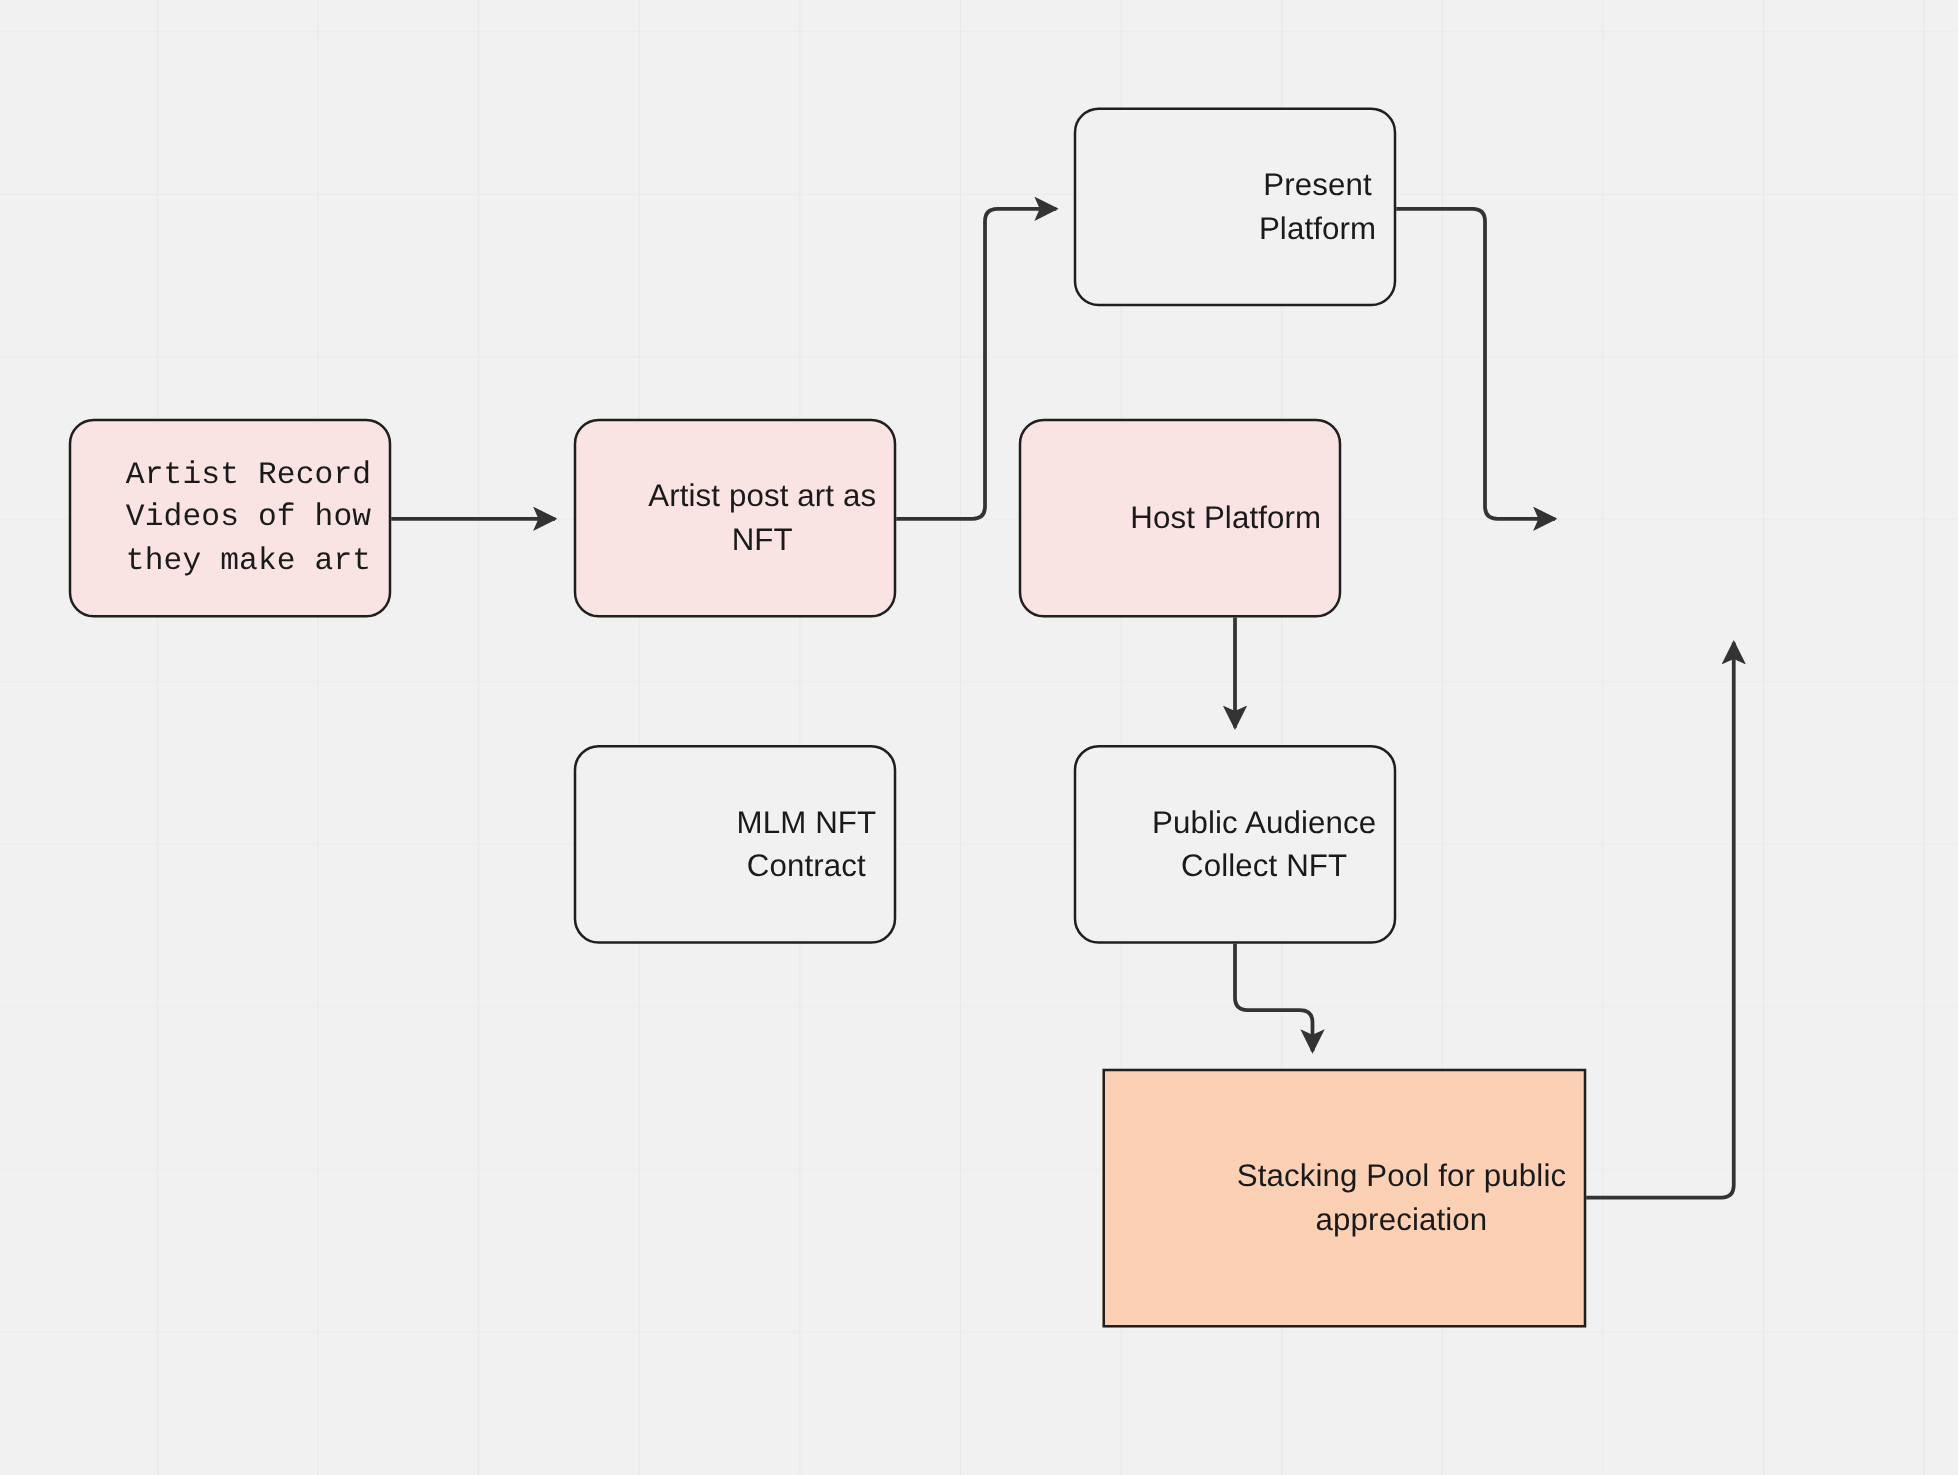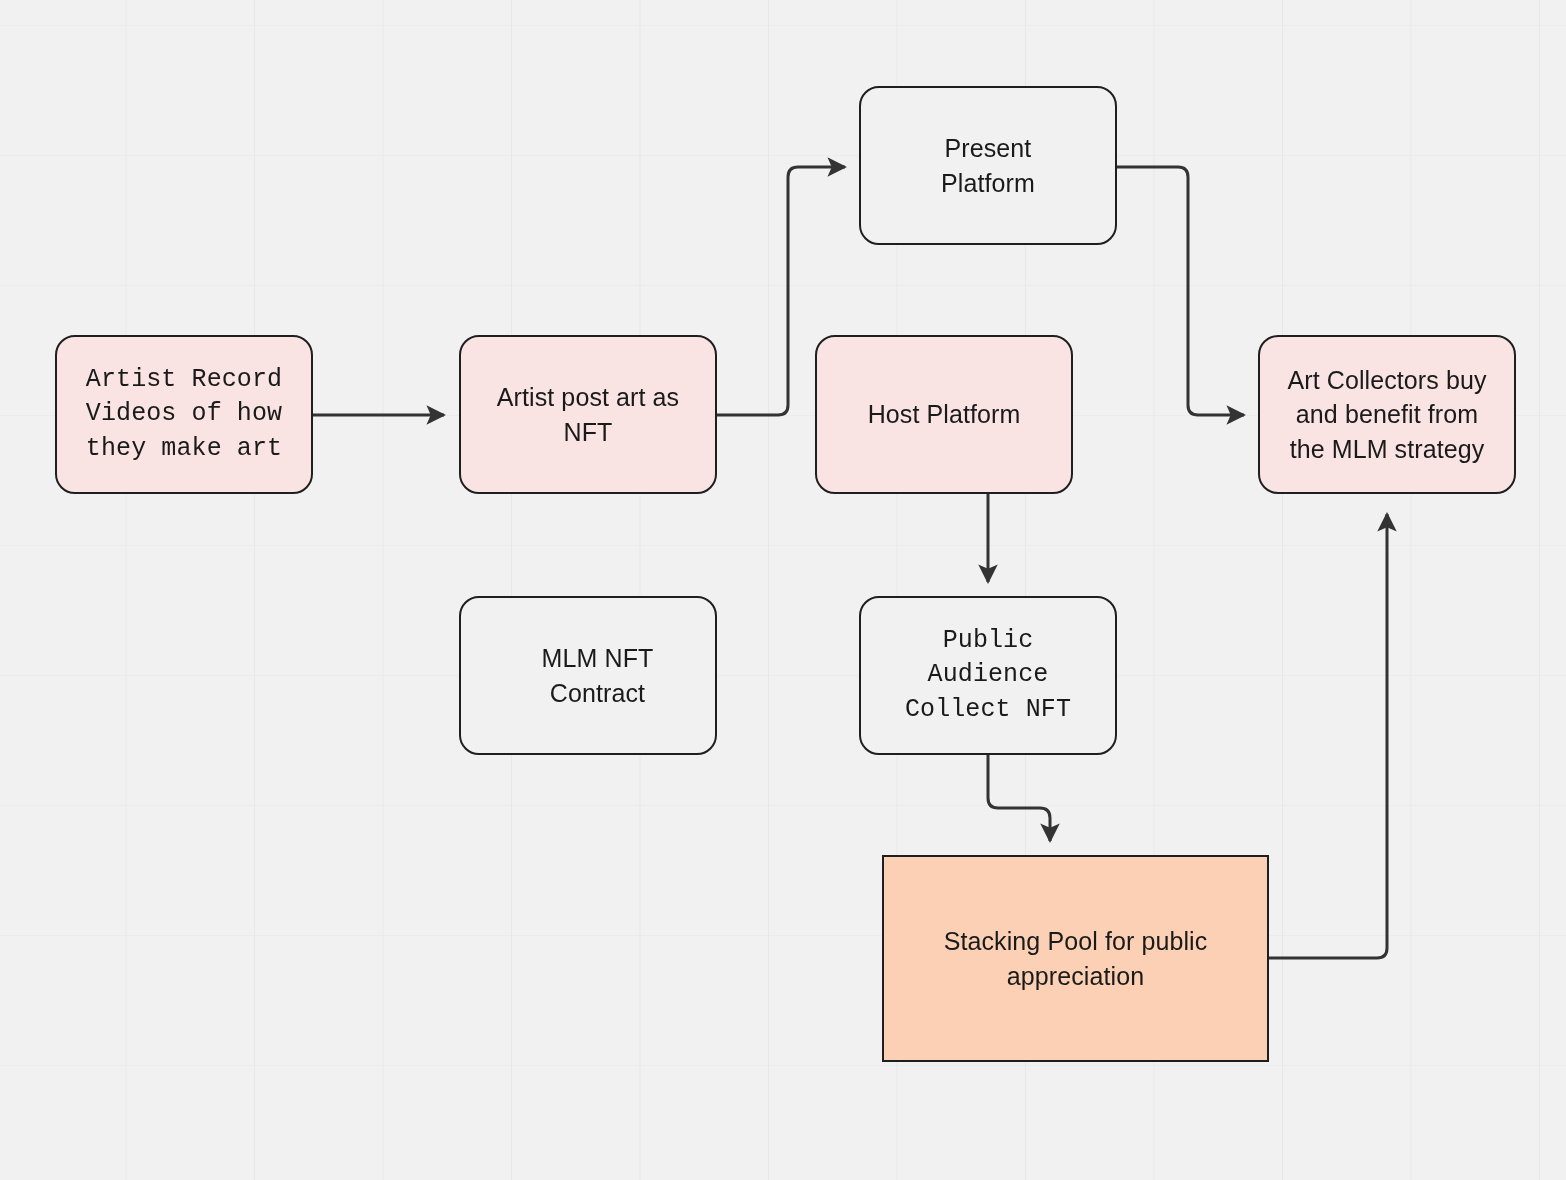--- a/index.html
+++ b/index.html
@@ -25,21 +25,21 @@
     left: 0; top: 0;
     width: 1566px;
     height: 1180px;
     pointer-events: none;
   }
   .node {
     position: absolute;
     box-sizing: border-box;
     display: flex;
     align-items: center;
-    justify-content: center;
+    justify-content: flex-end;
     text-align: center;
     border: 2.2px solid #1f1f1f;
     color: #1a1a1a;
     font-size: 25px;
     line-height: 1.38;
     letter-spacing: 0.1px;
     padding: 4px 14px;
     white-space: pre-line;
   }
   .rounded { border-radius: 20px; }
@@ -83,33 +83,28 @@
 
   <div class="node rounded" style="left:859px; top:86px; width:258px; height:159px; background:#f1f1f1;">
     <span>Present
 Platform</span>
   </div>
 
   <div class="node rounded" style="left:815px; top:335px; width:258px; height:159px; background:#f9e3e3;">
     <span>Host Platform</span>
   </div>
 
-  <div class="node rounded" style="left:1258px; top:335px; width:258px; height:159px; background:#f9e3e3;">
-    <span>Art Collectors buy
-and benefit from
-the MLM strategy</span>
-  </div>
 
 
   <div class="node rounded" style="left:459px; top:596px; width:258px; height:159px; background:#f1f1f1;padding-left:33px;">
     <span>MLM NFT
 Contract</span>
   </div>
 
-  <div class="node rounded" style="left:859px; top:596px; width:258px; height:159px; background:#f1f1f1;font-family:Liberation Mono, monospace;">
+  <div class="node rounded" style="left:859px; top:596px; width:258px; height:159px; background:#f1f1f1;">
     <span>Public Audience
 Collect NFT</span>
   </div>
 
   <div class="node sharp" style="left:858px; top:855px; width:387px; height:207px; background:#fcd0b4;">
     <span>Stacking Pool for public
 appreciation</span>
   </div>
 
 </div>

